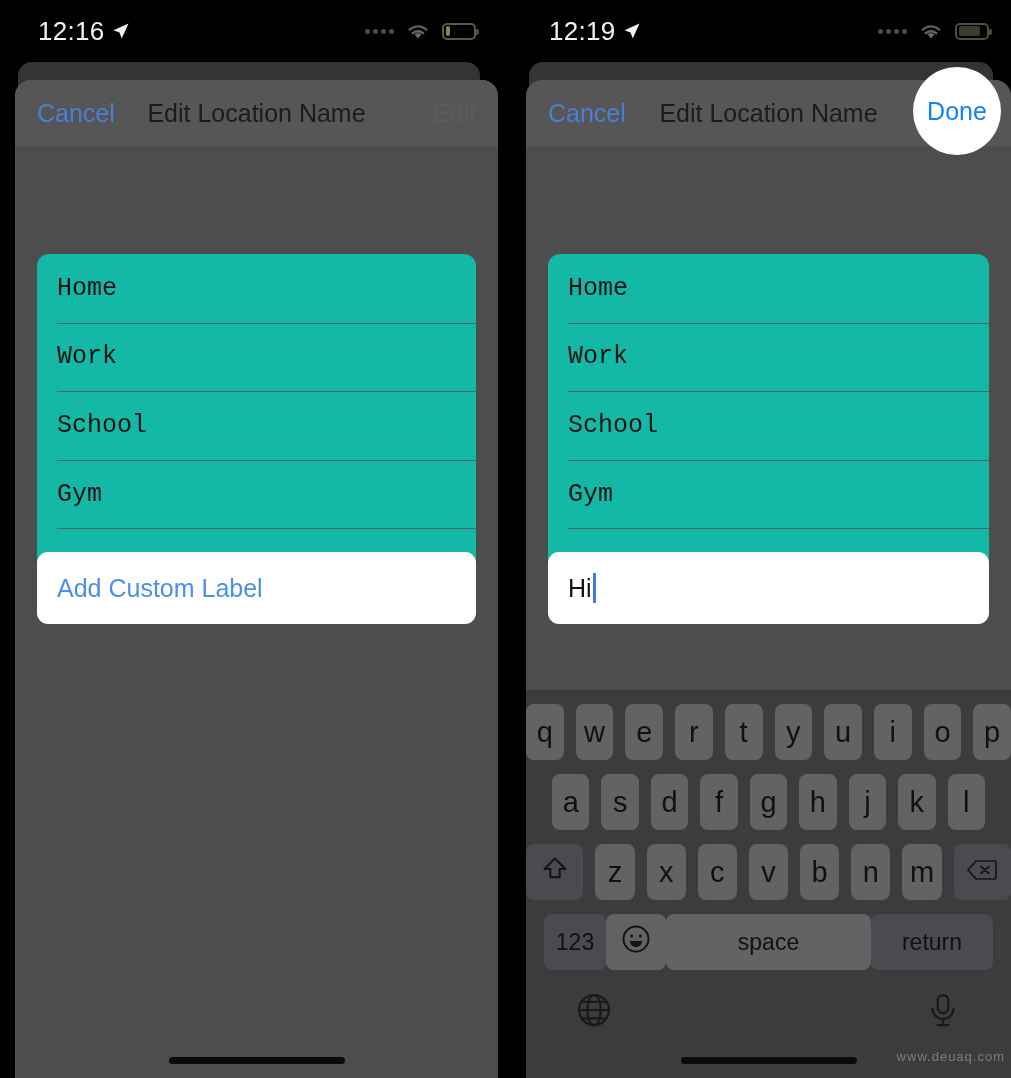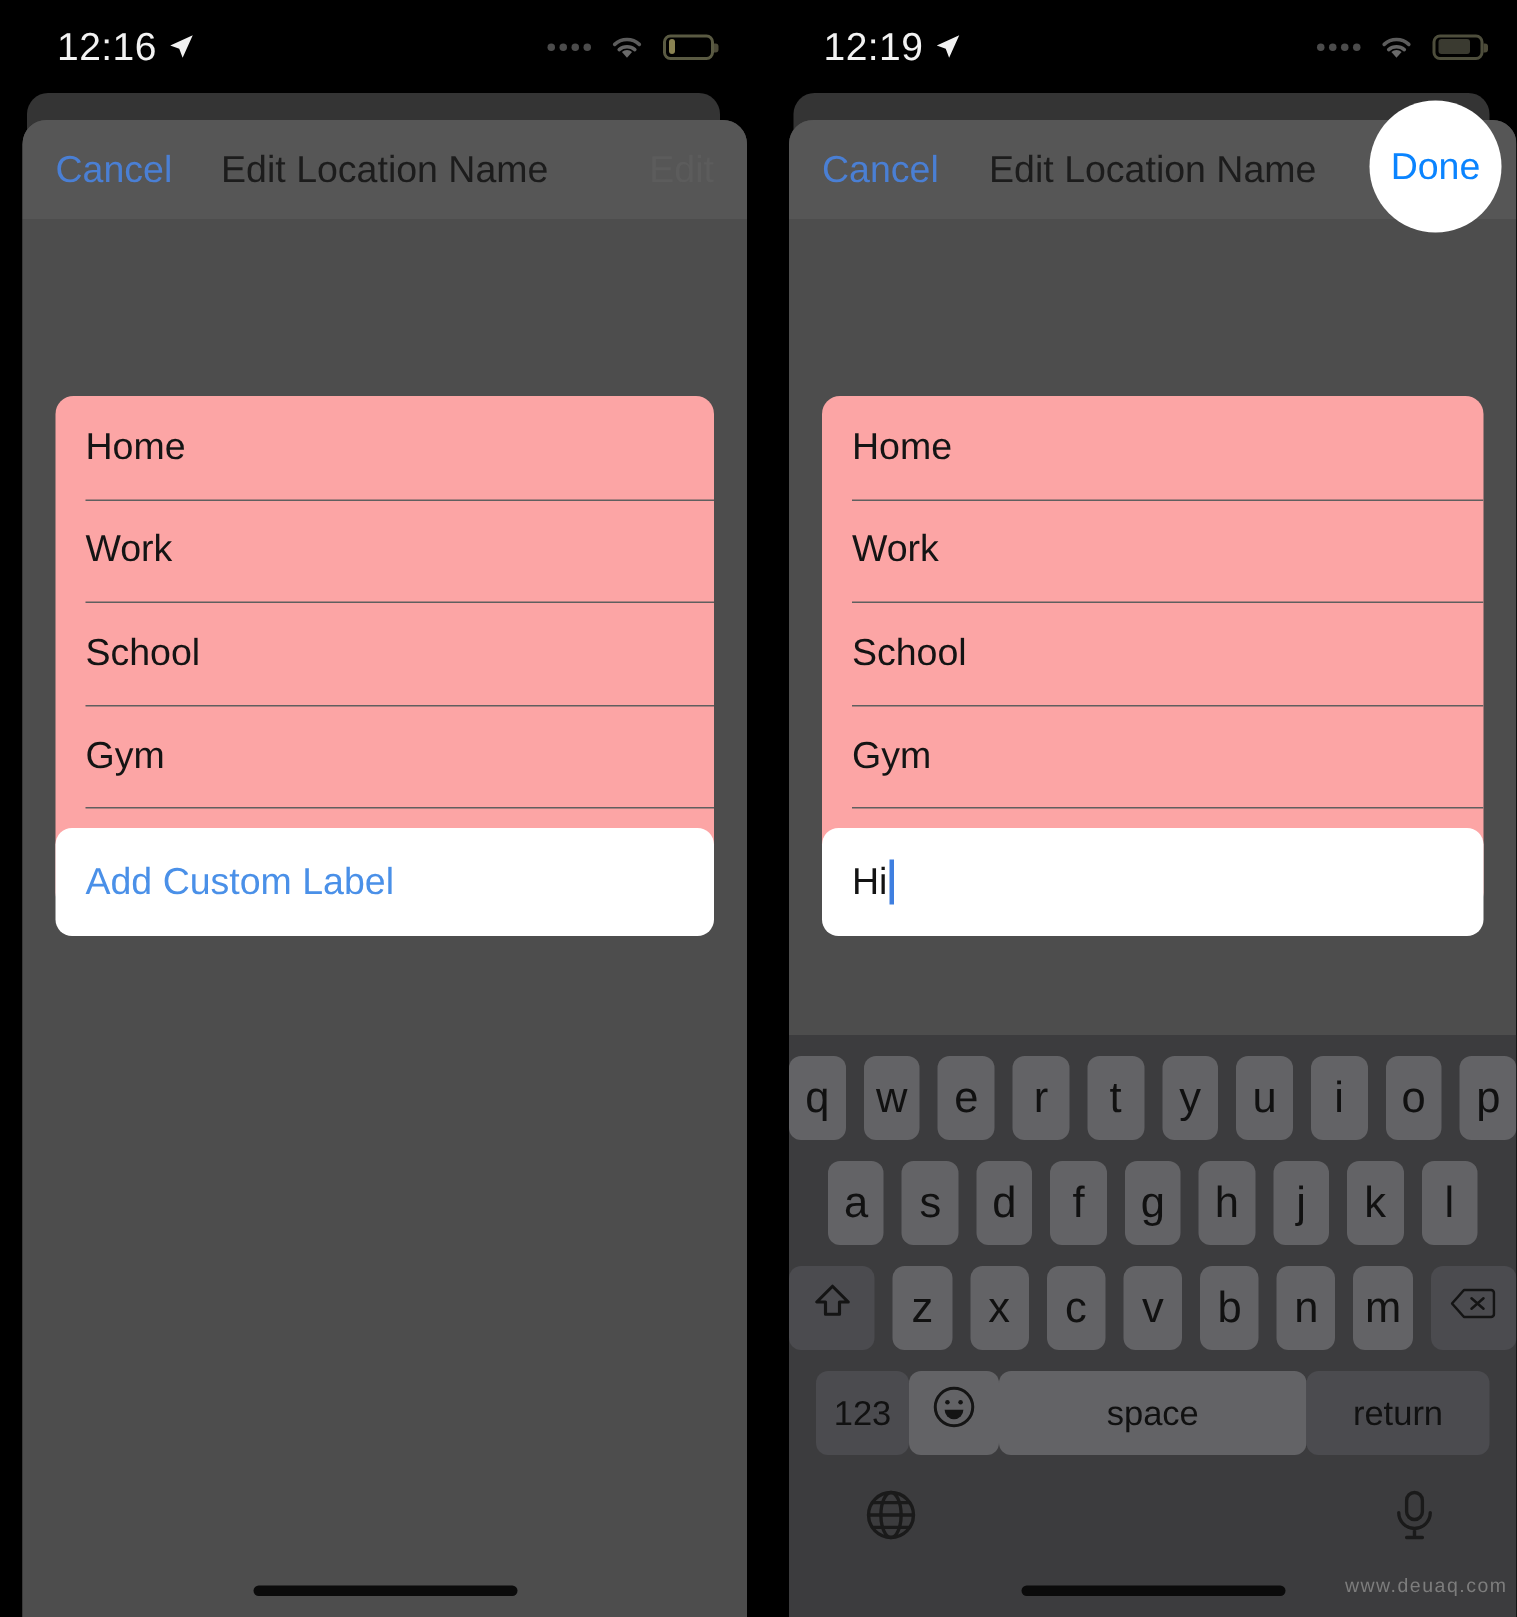--- a/index.html
+++ b/index.html
@@ -58,22 +58,22 @@
              cursor: pointer; font-family: inherit; padding: 0; }
   .nav-btn.disabled { color: #5c5c5c; }
   .nav-title { position: absolute; left: 0; right: 0; text-align: center;
                font-size: 25px; font-weight: 400; color: #1c1c1c; pointer-events: none; }
   .nav-spacer { flex: 1; }
 
   
   .sheet-body { position: relative; flex: 1; background: #4d4d4d; }
 
   .list-card {
-    position: absolute; left: 22px; right: 22px; top: 118px;
-    background: #fca5a5; border-radius: 12px; overflow: hidden;
+    position: absolute; left: 22px; right: 22px; top: 108px;
+    background: #14b8a6; border-radius: 12px; overflow: hidden; font-family: Liberation Mono, monospace;
   }
   .row {
     height: 68.6px; display: flex; align-items: center; padding: 0 20px;
     position: relative; cursor: pointer;
   }
   .row + .row:before {
     content: ""; position: absolute; left: 20px; right: 0; top: 0;
     height: 1px; background: #5f5f5f;
   }
   .row-label { font-size: 25px; color: #141414; }

